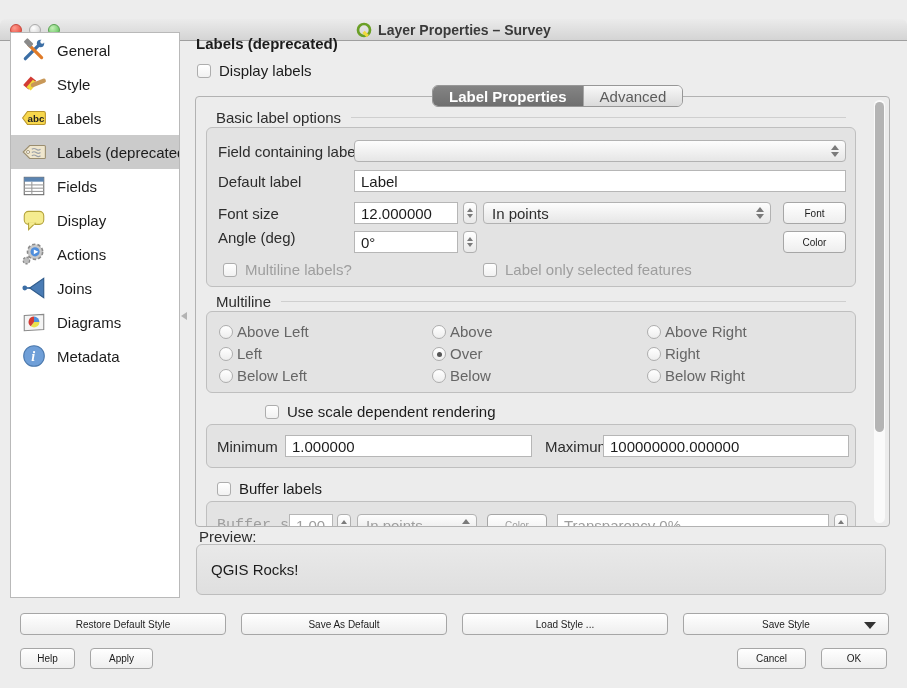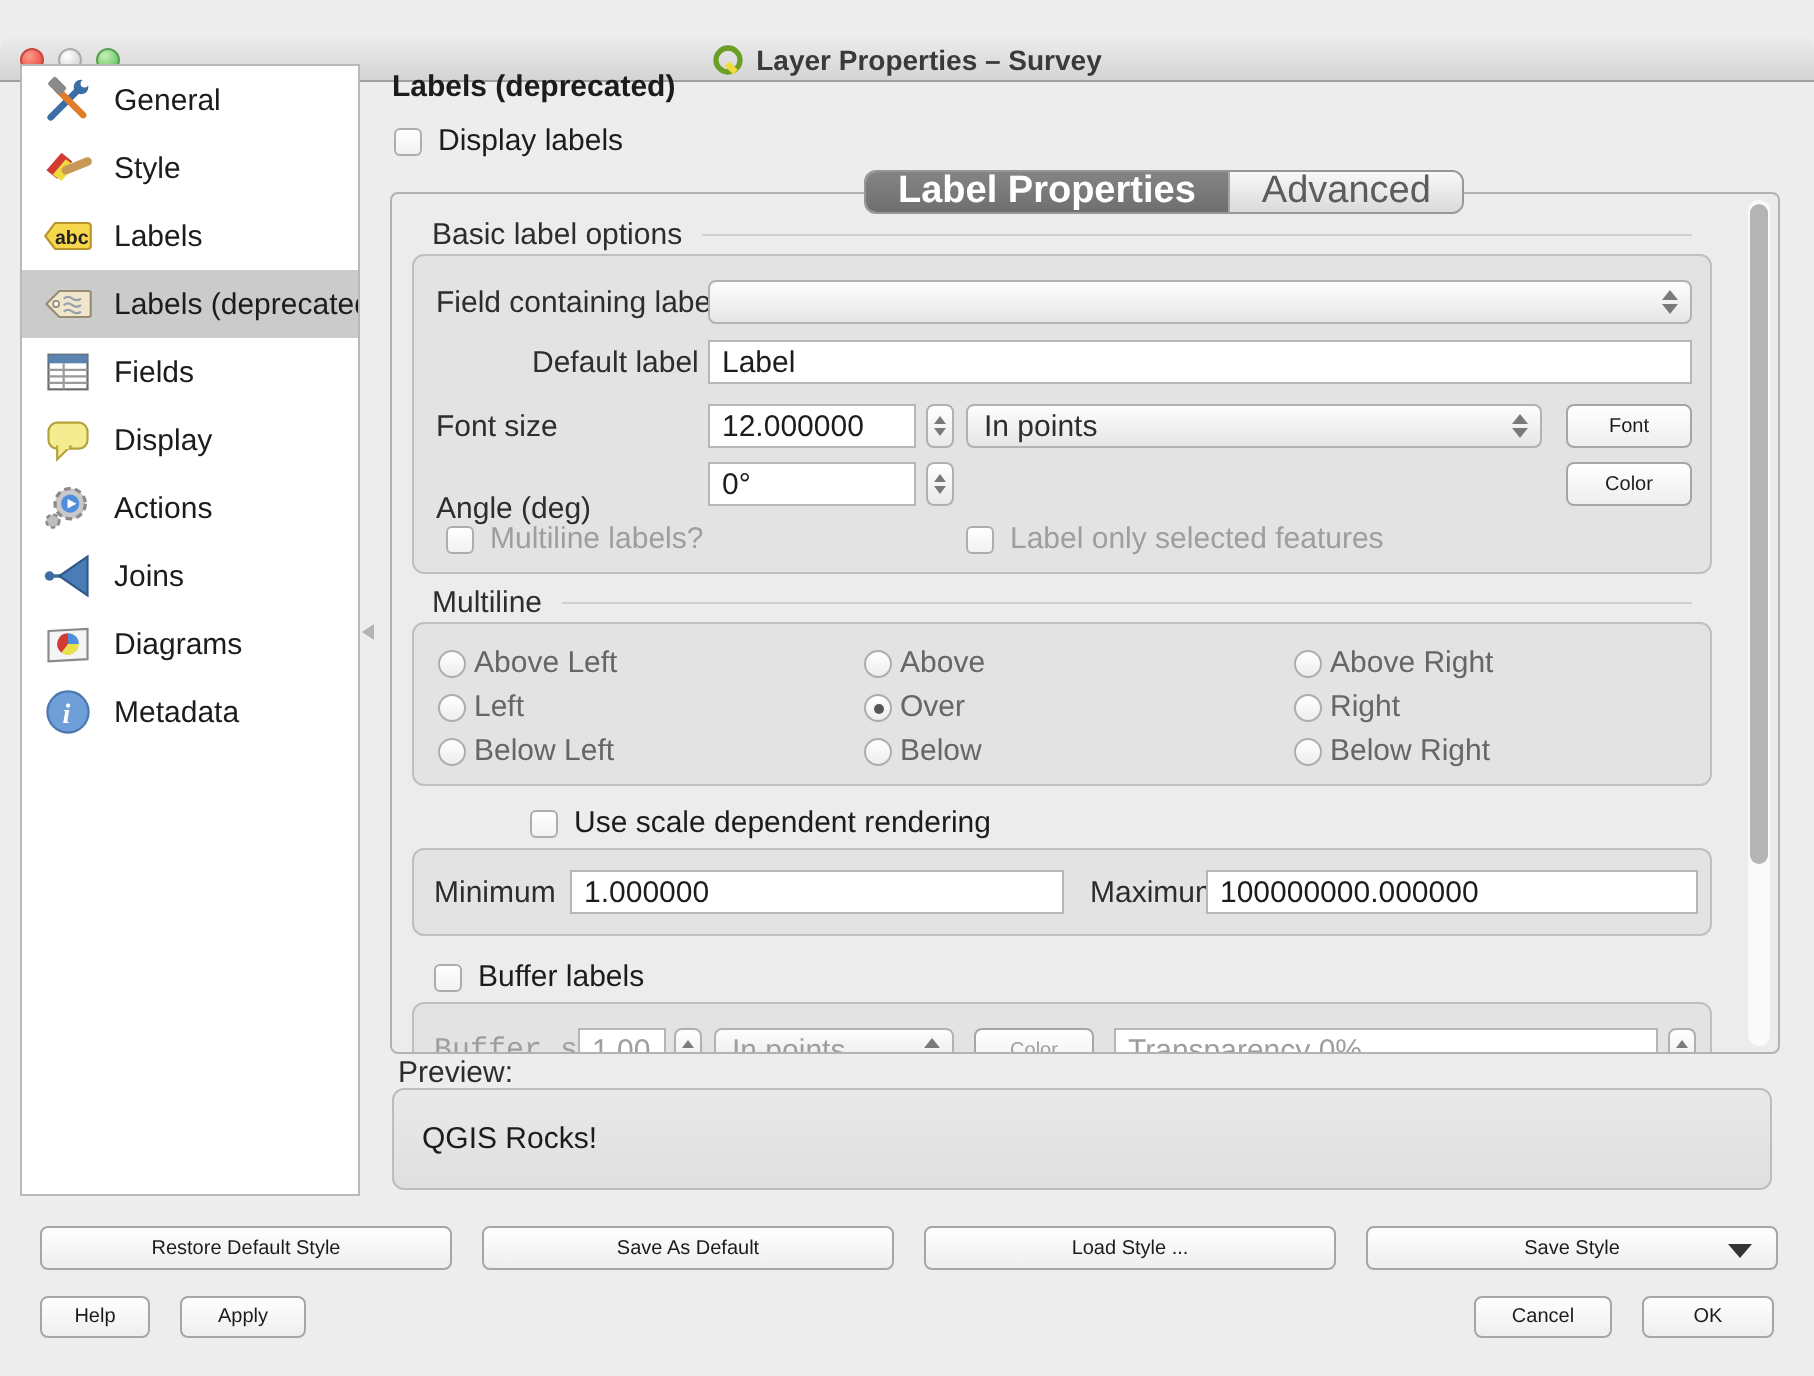--- a/index.html
+++ b/index.html
@@ -36,21 +36,21 @@
   
   .check{width:14px;height:14px;border:1px solid #adadad;border-radius:3px;
     background:linear-gradient(#ffffff,#f1f1f1);flex:0 0 14px;}
   .radio{width:14px;height:14px;border:1px solid #adadad;border-radius:50%;
     background:linear-gradient(#ffffff,#ededed);flex:0 0 14px;position:relative;}
   .radio.sel::after{content:"";position:absolute;left:4px;top:4px;width:5px;height:5px;border-radius:50%;background:#555;}
 
   
   .tabbar{position:absolute;left:432px;top:85px;height:22px;display:flex;z-index:5;
     border:1px solid #979797;border-radius:6px;overflow:hidden;background:#eee;}
-  .tab{display:flex;align-items:center;justify-content:center;font-size:19px;padding:0 16px;}
+  .tab{display:flex;align-items:center;justify-content:center;font-size:15px;padding:0 16px;}
   .tab.selected{background:linear-gradient(#848484,#6f6f6f);color:#ffffff;font-weight:bold;}
   .tab.plain{background:linear-gradient(#f8f8f8,#dadada);color:#5c5c5c;border-left:1px solid #a5a5a5;}
 
   
   .frame{position:absolute;left:195px;top:96px;width:695px;height:431px;
     background:#ececec;border:1px solid #b2b2b2;border-radius:4px;overflow:hidden;}
   .gtitle{position:absolute;font-size:15px;color:#2d2d2d;display:flex;align-items:center;white-space:nowrap;}
   .gtitle::after{content:"";flex:1;border-top:1px solid #cfcfcf;margin-left:10px;}
   .group{position:absolute;background:#e3e3e3;border:1px solid #bfbfbf;border-radius:6px;}
   .flabel{position:absolute;font-size:15px;color:#2d2d2d;white-space:nowrap;}
@@ -231,39 +231,39 @@
   <div class="group" style="left:10px;top:30px;width:650px;height:160px;">
     <div class="flabel" style="left:11px;top:15px;">Field containing label</div>
     <div class="combo" style="left:147px;top:12px;width:492px;">
       <span></span>
       <span class="updown">
           <span class="up"></span>
           <span class="dn"></span>
         </span>
     </div>
 
-    <div class="flabel" style="left:11px;top:45px;margin-left:48px;">Default label</div>
+    <div class="flabel" style="left:11px;top:45px;">Default label</div>
     <div class="tinput" style="left:147px;top:42px;width:492px;">Label</div>
 
     <div class="flabel" style="left:11px;top:77px;">Font size</div>
     <div class="tinput" style="left:147px;top:74px;width:104px;">12.000000</div>
     <div class="stepper" style="left:256px;top:74px;">
         <span class="up"></span>
         <span class="dn"></span>
       </div>
     <div class="combo" style="left:276px;top:74px;width:288px;">
       <span>In points</span>
       <span class="updown">
           <span class="up"></span>
           <span class="dn"></span>
         </span>
     </div>
     <div class="btn small" style="left:576px;top:74px;width:63px;">Font</div>
 
-    <div class="flabel" style="left:11px;top:118px;">Angle (deg)</div>
+    <div class="flabel" style="left:11px;top:101px;">Angle (deg)</div>
     <div class="tinput" style="left:147px;top:103px;width:104px;">0°</div>
     <div class="stepper" style="left:256px;top:103px;">
         <span class="up"></span>
         <span class="dn"></span>
       </div>
     <div class="btn small" style="left:576px;top:103px;width:63px;">Color</div>
 
     <div class="checkrow" style="left:16px;top:133px;">
       <div class="check"></div>
       <span class="lbl dim">Multiline labels?</span>

